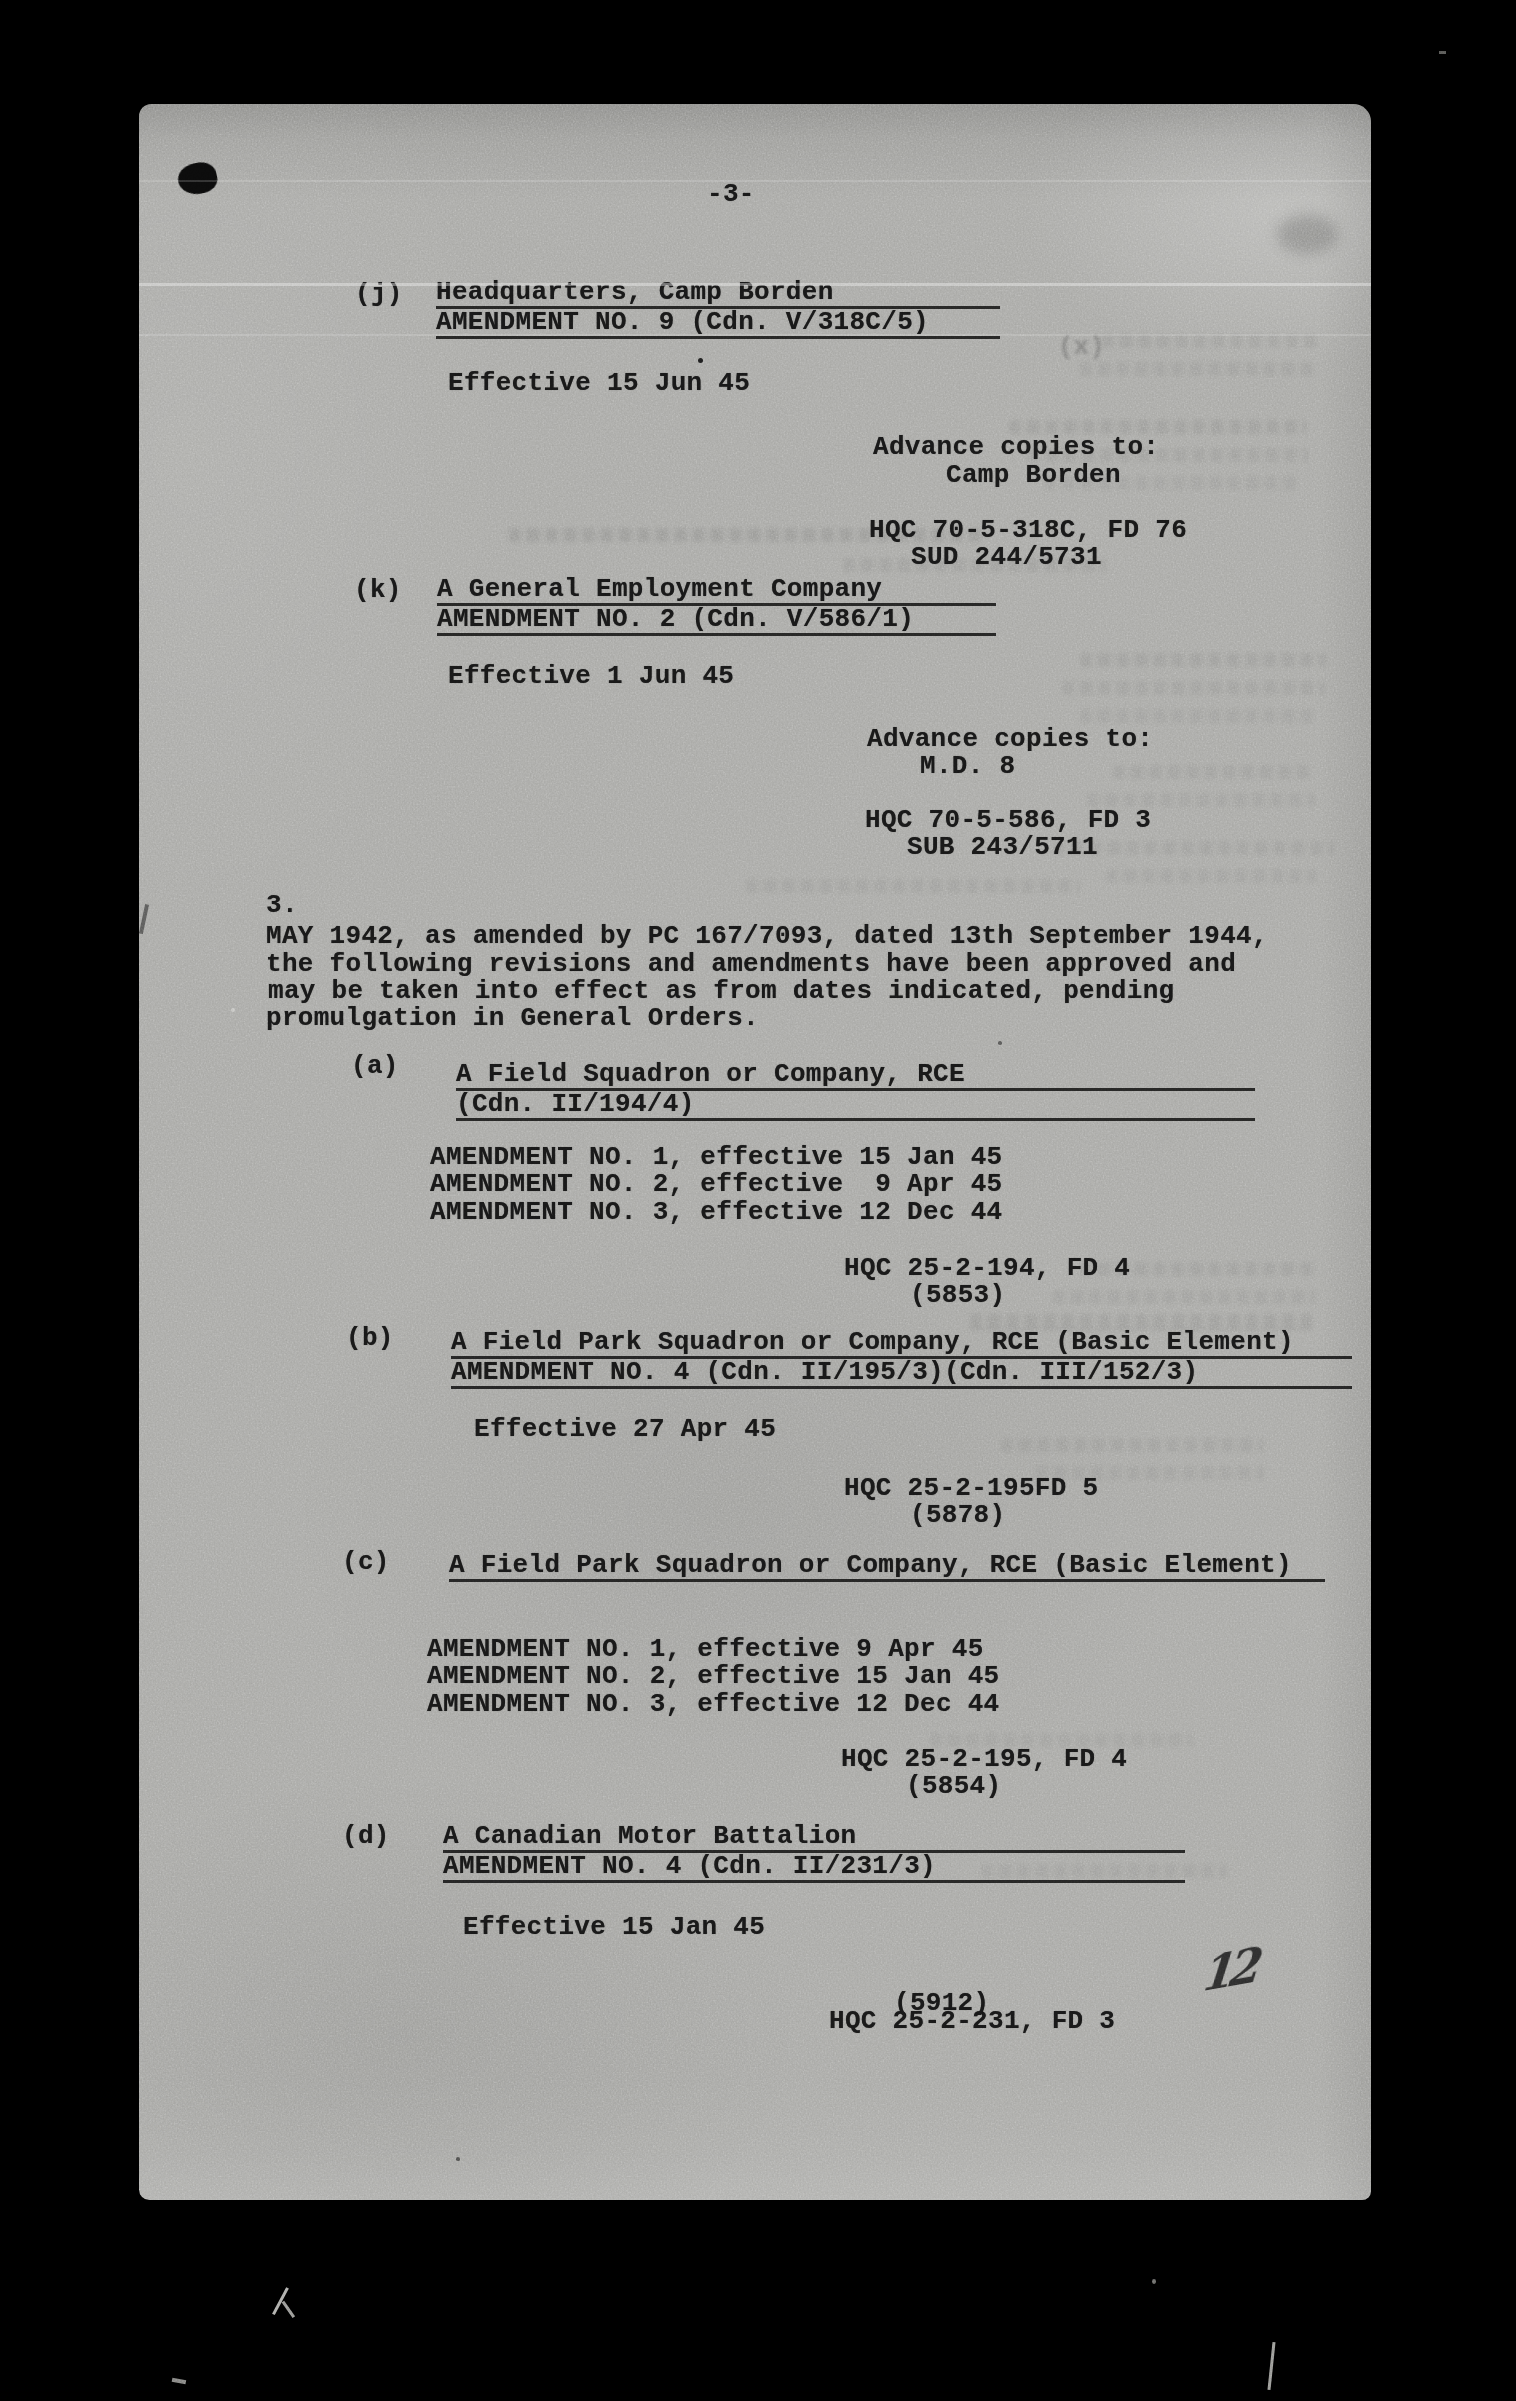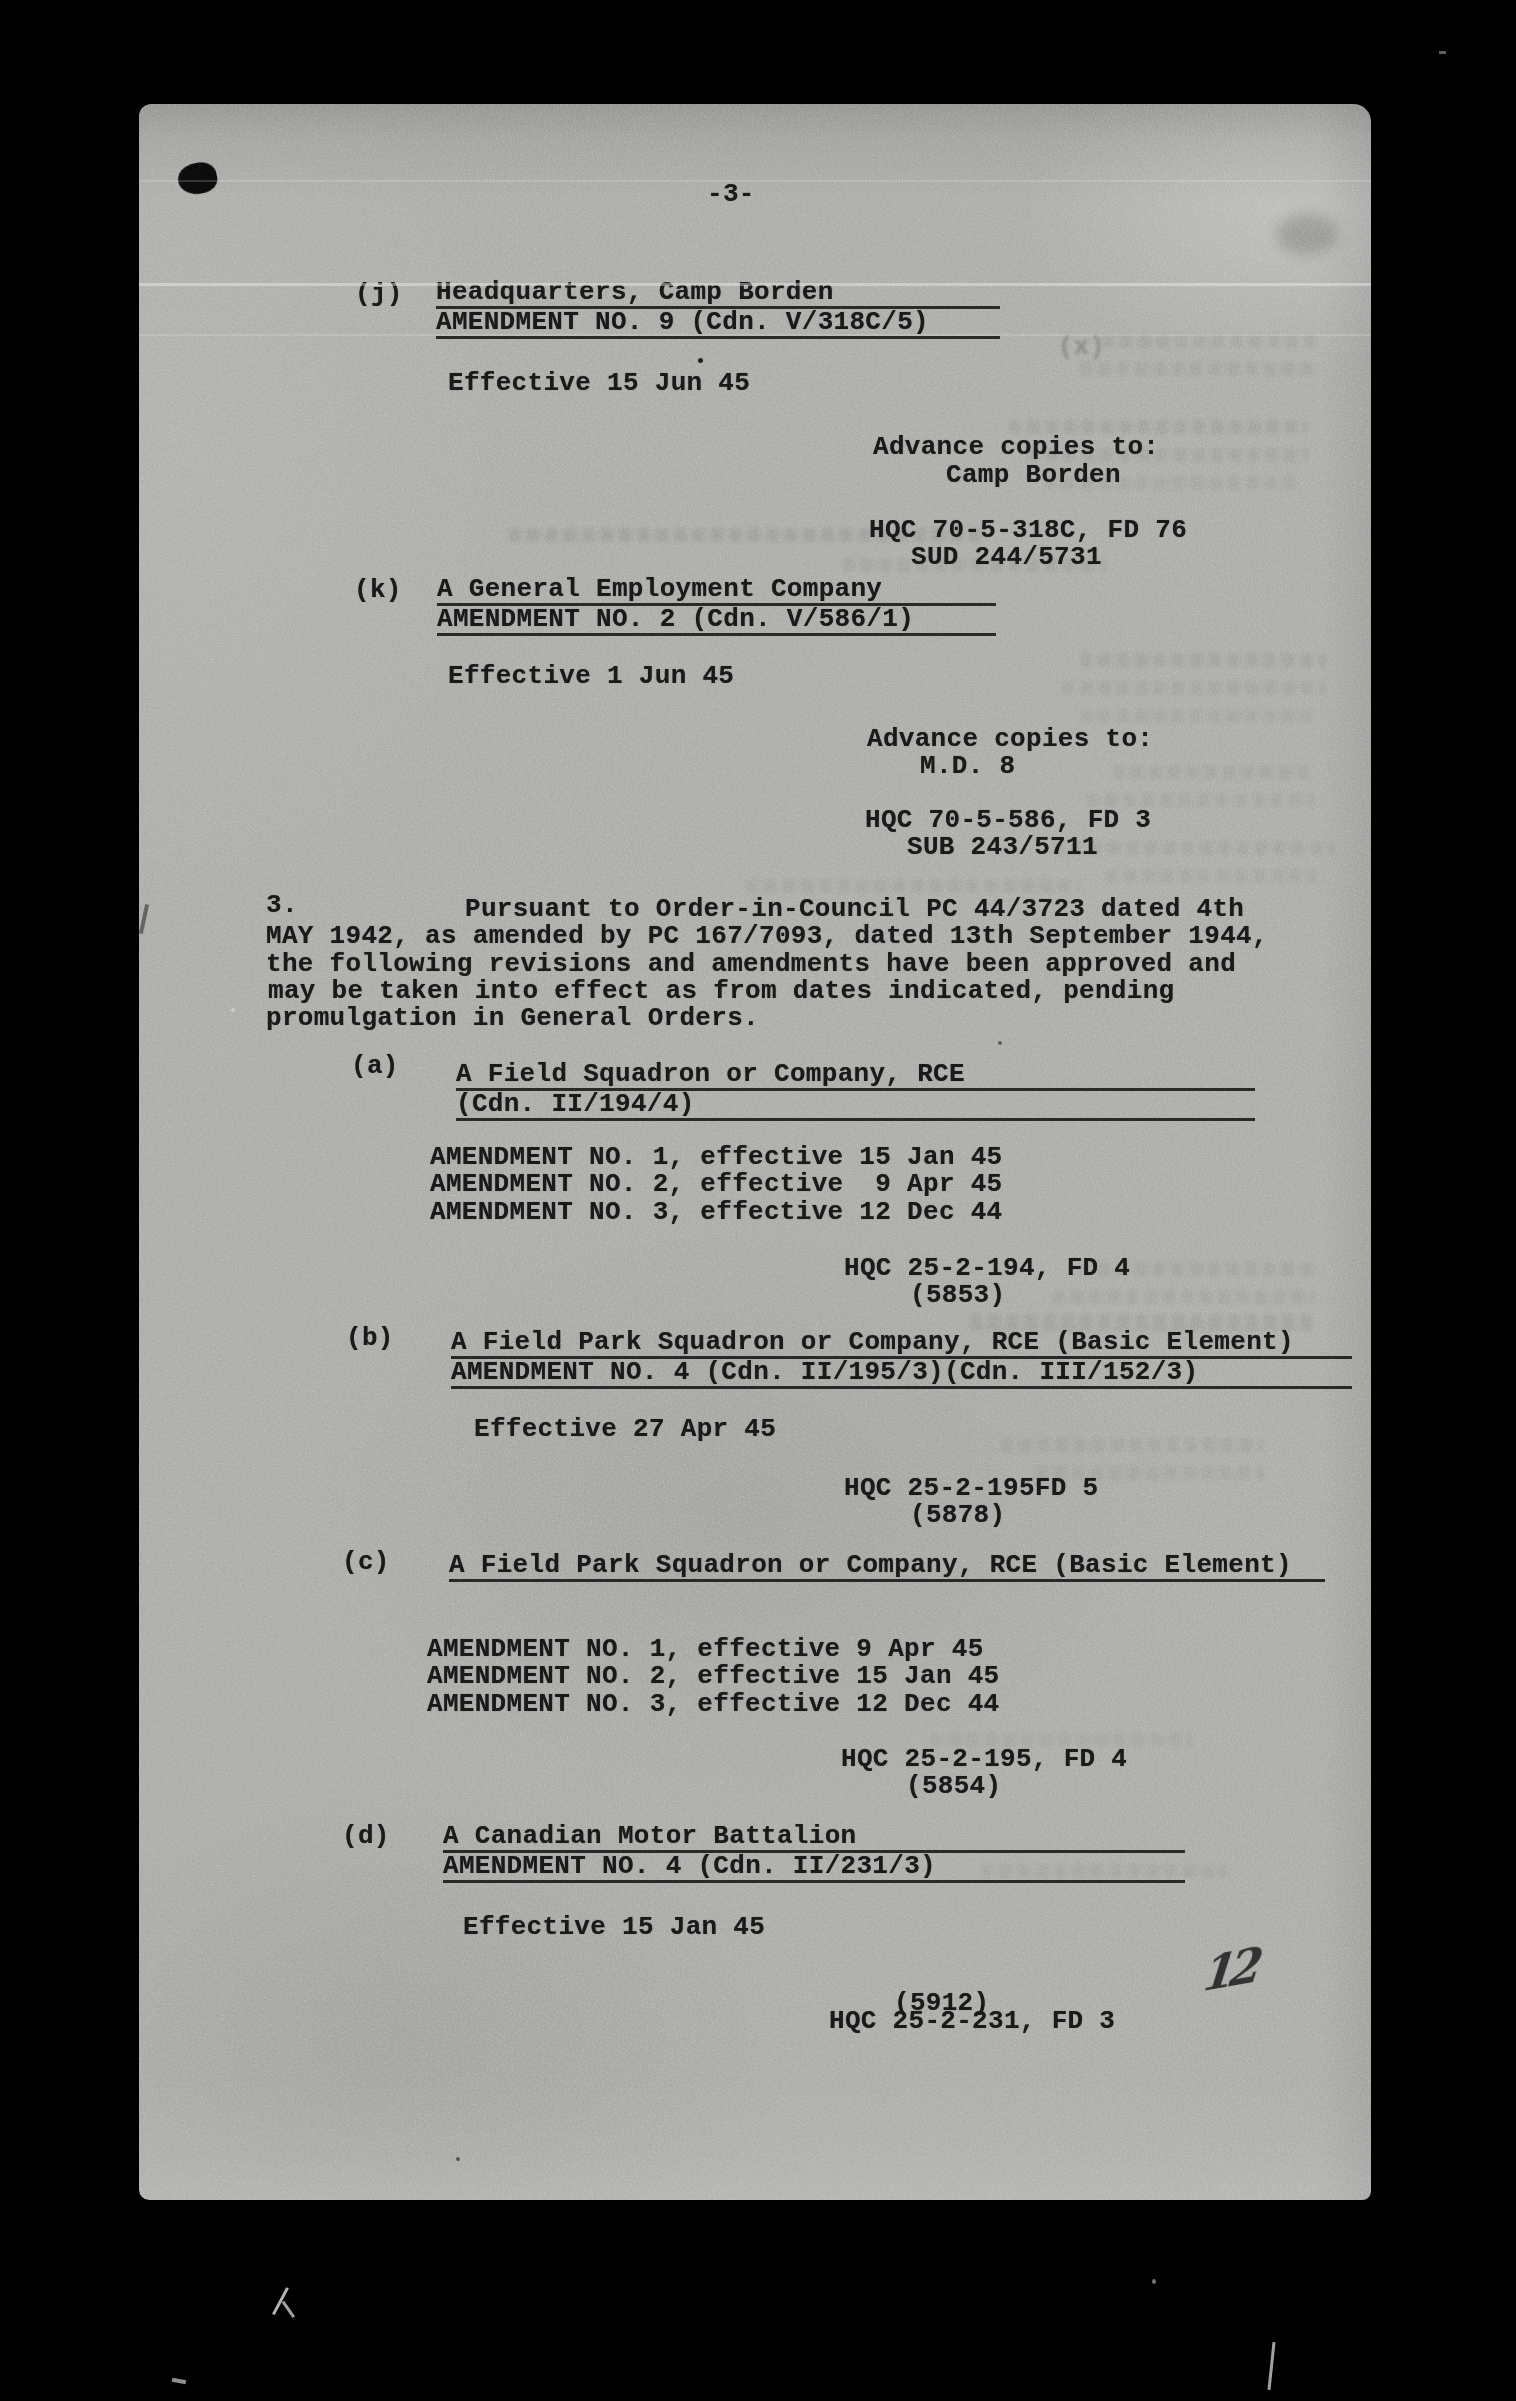--- a/index.html
+++ b/index.html
@@ -83,21 +83,20 @@
     <div class="ln t">A General Employment Company</div>
     <div class="ln t">AMENDMENT NO. 2 (Cdn. V/586/1)</div>
   </div>
   <div class="abs t" style="left:448px;top:663px;">Effective 1 Jun 45</div>
   <div class="abs t" style="left:867px;top:726px;">Advance copies to:</div>
   <div class="abs t" style="left:920px;top:753px;">M.D. 8</div>
   <div class="abs t" style="left:865px;top:807px;">HQC 70-5-586, FD 3</div>
   <div class="abs t" style="left:907px;top:834px;">SUB 243/5711</div>
 
   <div class="abs t" style="left:266px;top:892px;">3.</div>
-  <div class="abs t" style="left:465px;top:896px;">Pursuant to Order-in-Council PC 44/3723 dated 4th</div>
   <div class="abs t" style="left:266px;top:923px;">MAY 1942, as amended by PC 167/7093, dated 13th September 1944,</div>
   <div class="abs t" style="left:266px;top:951px;">the following revisions and amendments have been approved and</div>
   <div class="abs t" style="left:268px;top:978px;">may be taken into effect as from dates indicated, pending</div>
   <div class="abs t" style="left:266px;top:1005px;">promulgation in General Orders.</div>
 
   <div class="abs t" style="left:351px;top:1053px;">(a)</div>
   <div class="abs heading" style="left:456px;top:1061px;min-width:799px;">
     <div class="ln t">A Field Squadron or Company, RCE</div>
     <div class="ln t">(Cdn. II/194/4)</div>
   </div>

